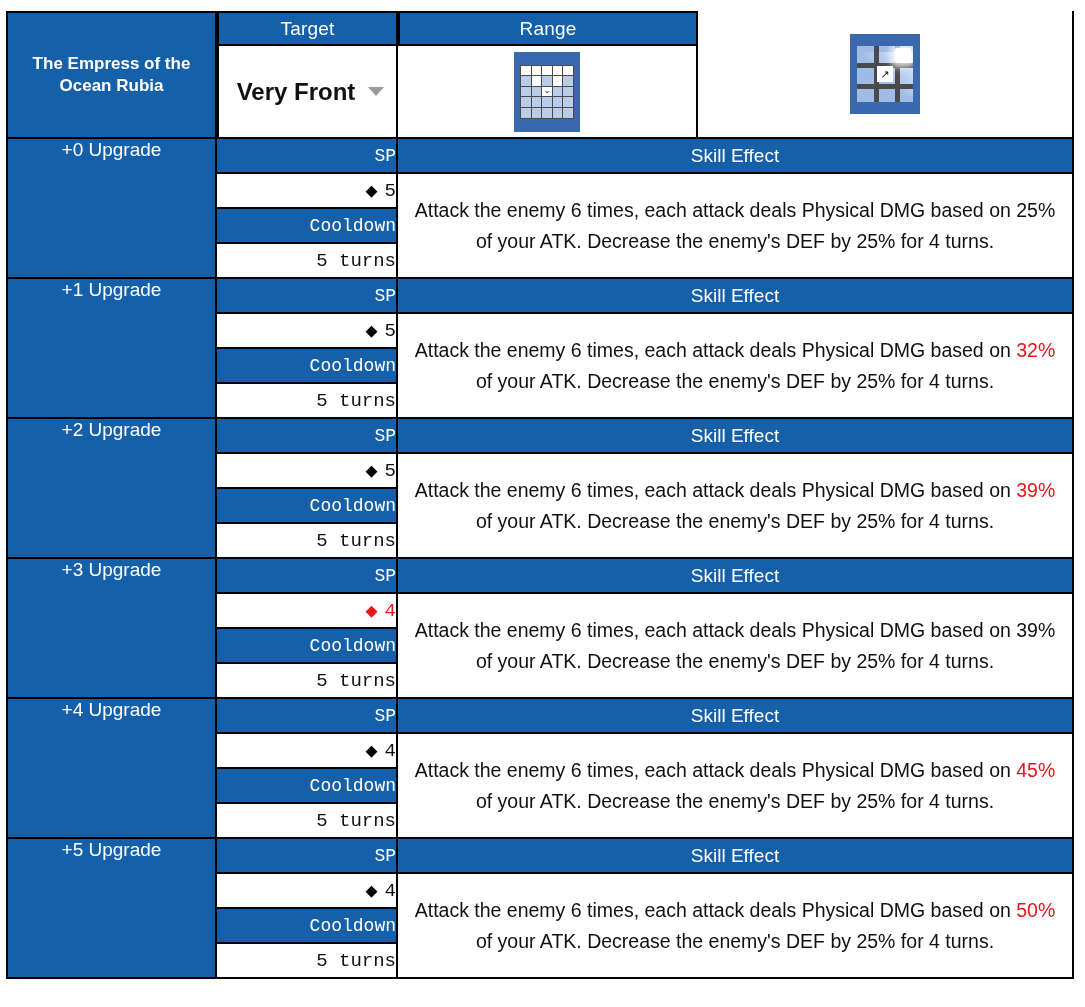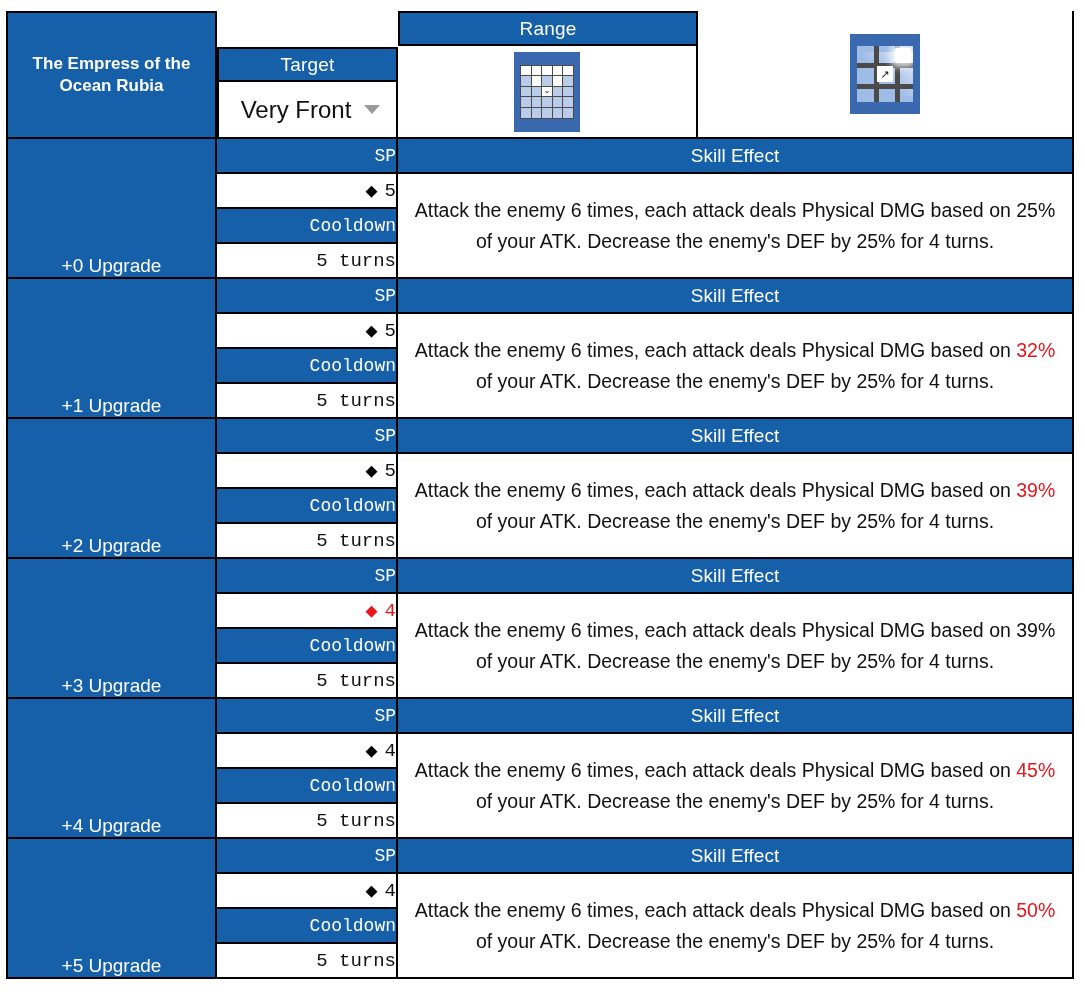--- a/index.html
+++ b/index.html
@@ -47,21 +47,21 @@
   .topcols {
     display: flex;
     flex: 1;
     flex-direction: row;
   }
   .topcol {
     display: flex;
     flex-direction: column;
     box-sizing: border-box;
   }
-  .topcol.target { width: 181px; margin-top: 36px; }
+  .topcol.target { width: 181px; }
   .topcol.range  { width: 300px; }
   .topcol.knock  { width: 376px; }
 
   .colhead {
     height: 35px;
     box-sizing: border-box;
     border: 2px solid #000000;
     background: #1560a8;
     color: #ffffff;
     display: flex;
@@ -82,20 +82,21 @@
   }
   .colbody.range, .colbody.knock { border-left: none; }
 
   .target-value {
     display: flex;
     align-items: center;
     gap: 13px;
     font-size: 24px;
     color: #111111;
     padding-left: 6px;
+    font-weight: bold;
   }
   .caret {
     width: 0; height: 0;
     border-left: 8px solid transparent;
     border-right: 8px solid transparent;
     border-top: 9px solid #9a9a9a;
   }
 
   
   .tile {
@@ -178,21 +179,21 @@
     height: 140px;
   }
   .ulabel {
     width: 211px;
     box-sizing: border-box;
     border: 2px solid #000000;
     border-top: none;
     background: #1560a8;
     color: #ffffff;
     display: flex;
-    align-items: flex-end;
+    align-items: flex-start;
     justify-content: center;
     font-size: 19px;
   }
   .ustack {
     width: 181px;
     display: flex;
     flex-direction: column;
   }
   .ustack > div {
     flex: 1;

